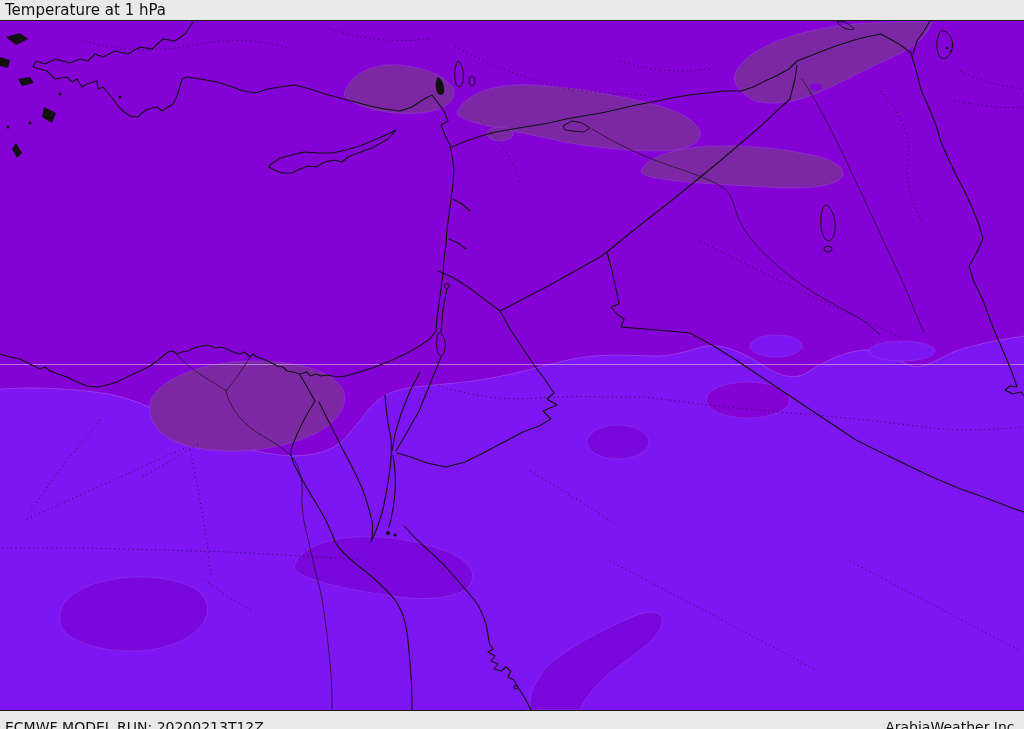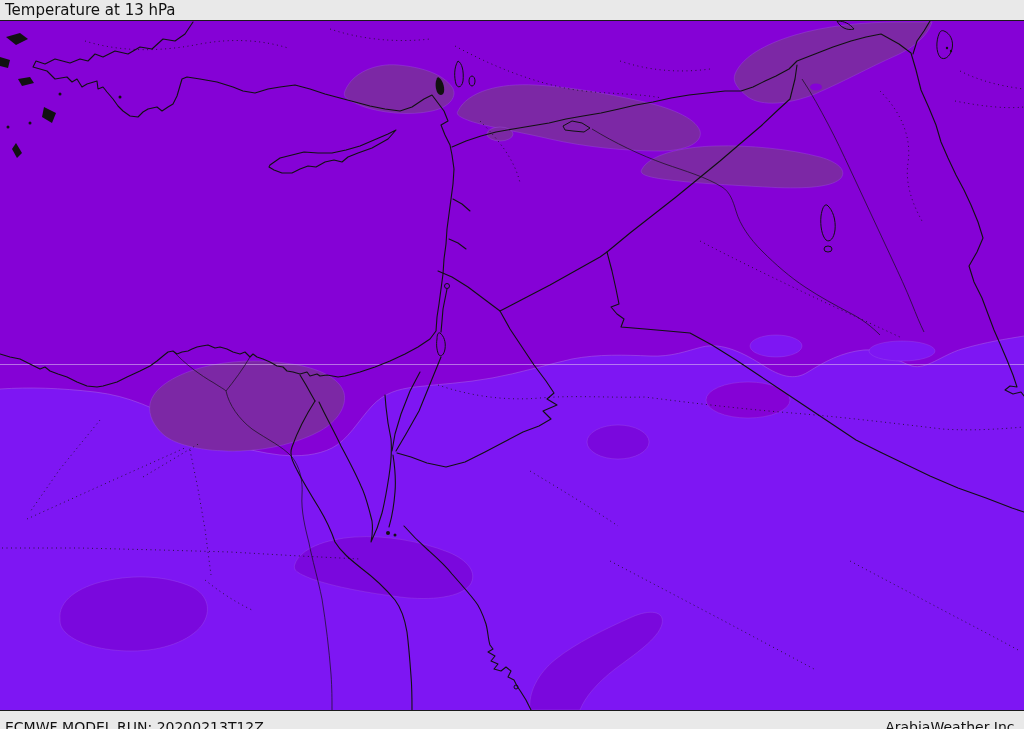--- a/index.html
+++ b/index.html
@@ -21,21 +21,21 @@
   .lake-o{fill:none;stroke:var(--coastline,#111);stroke-width:1;}
   .isl{fill:var(--coastline,#111);}
   .river{fill:none;stroke:var(--coastline,#111);stroke-width:.8;opacity:.85;}
   .dots{fill:none;stroke:var(--coastline,#111);stroke-width:1;stroke-dasharray:1 3.5;opacity:.8;}
   .grat{stroke:var(--graticule,#d9b8f0);stroke-width:1;opacity:.6;}
 </style>
 </head>
 <body>
 
 <div id="header-bar" class="bar">
-  <span>Temperature at 13 hPa</span>
+  <span>Temperature at 1 hPa</span>
 </div>
 
 <div id="map-area">
 <svg width="1024" height="689" viewBox="0 22 1024 689">
 
   <g>
     <rect x="0" y="22" width="1024" height="689" class="z-lower"></rect>
     <path class="z-upper" d="M 0,390 C 30,388 60,389 95,393 C 130,397 155,410 185,425 C 215,441 245,452 280,456 C 300,458 318,456 332,449 C 348,441 358,422 372,407 C 384,394 398,390 415,388 C 440,385 465,384 492,379 C 520,374 545,366 572,360 C 598,355 625,356 650,357 C 672,358 686,352 702,348 C 722,343 744,354 764,367 C 780,377 794,382 808,373 C 824,363 842,353 864,351 C 882,349 896,362 912,367 C 926,371 942,356 962,350 C 986,343 1006,340 1024,337 L 1024,22 L 0,22 Z"></path>
     <path class="edge" d="M 0,390 C 30,388 60,389 95,393 C 130,397 155,410 185,425 C 215,441 245,452 280,456 C 300,458 318,456 332,449 C 348,441 358,422 372,407 C 384,394 398,390 415,388 C 440,385 465,384 492,379 C 520,374 545,366 572,360 C 598,355 625,356 650,357 C 672,358 686,352 702,348 C 722,343 744,354 764,367 C 780,377 794,382 808,373 C 824,363 842,353 864,351 C 882,349 896,362 912,367 C 926,371 942,356 962,350 C 986,343 1006,340 1024,337"></path>
 

